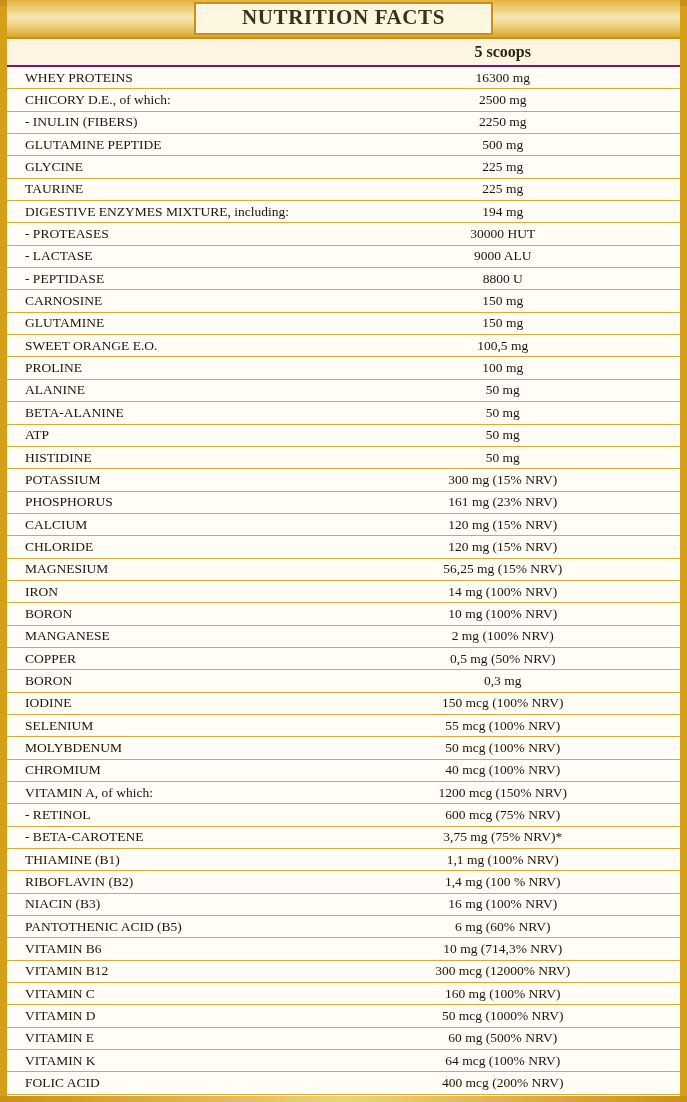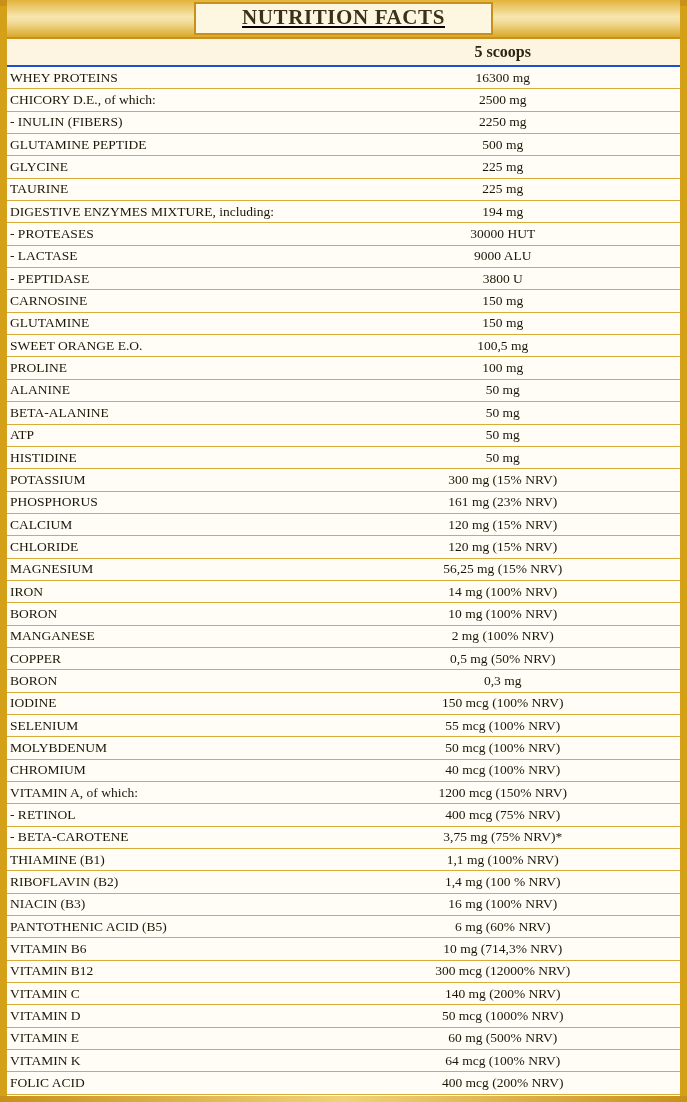--- a/index.html
+++ b/index.html
@@ -53,37 +53,36 @@
     justify-content: center;
     border-bottom: 2px solid #c8901a;
   }
   .title-plate {
     background: #fdf6e0;
     border: 2px solid #c8901a;
     padding: 1px 46px 3px 46px;
     display: flex;
     align-items: center;
     justify-content: center;
-    text-decoration: underline;
   }
   .title-text {
     font-size: 21px;
     font-weight: bold;
     letter-spacing: 0.6px;
     color: #3d3018;
     white-space: nowrap;
   }
 
   
   .serving-row {
     height: 26px;
     display: flex;
     align-items: center;
     background: #fdf5e2;
-    border-bottom: 2px solid #1d4ed8;
+    border-bottom: 2px solid #701a75;
   }
   .serving-left {
     width: 50%;
   }
   .serving-right {
     width: 50%;
     text-align: center;
     font-size: 16px;
     font-weight: bold;
     color: #2e2410;
@@ -101,21 +100,21 @@
     align-items: center;
     height: 22.35px;
     border-bottom: 1px solid #d8ab3a;
     box-sizing: border-box;
   }
   .row:last-child {
     border-bottom: none;
   }
   .cell-name {
     width: 50%;
-    padding-left: 3px;
+    padding-left: 18px;
     font-size: 13.5px;
     color: #1d1608;
     white-space: nowrap;
     overflow: hidden;
     box-sizing: border-box;
   }
   .cell-value {
     width: 50%;
     text-align: center;
     font-size: 13.5px;
@@ -173,21 +172,21 @@
       <div class="row">
         <div class="cell-name">- PROTEASES</div>
         <div class="cell-value">30000 HUT</div>
       </div>
       <div class="row">
         <div class="cell-name">- LACTASE</div>
         <div class="cell-value">9000 ALU</div>
       </div>
       <div class="row">
         <div class="cell-name">- PEPTIDASE</div>
-        <div class="cell-value">3800 U</div>
+        <div class="cell-value">8800 U</div>
       </div>
       <div class="row">
         <div class="cell-name">CARNOSINE</div>
         <div class="cell-value">150 mg</div>
       </div>
       <div class="row">
         <div class="cell-name">GLUTAMINE</div>
         <div class="cell-value">150 mg</div>
       </div>
       <div class="row">
@@ -269,21 +268,21 @@
       <div class="row">
         <div class="cell-name">CHROMIUM</div>
         <div class="cell-value">40 mcg (100% NRV)</div>
       </div>
       <div class="row">
         <div class="cell-name">VITAMIN A, of which:</div>
         <div class="cell-value">1200 mcg (150% NRV)</div>
       </div>
       <div class="row">
         <div class="cell-name">- RETINOL</div>
-        <div class="cell-value">400 mcg (75% NRV)</div>
+        <div class="cell-value">600 mcg (75% NRV)</div>
       </div>
       <div class="row">
         <div class="cell-name">- BETA-CAROTENE</div>
         <div class="cell-value">3,75 mg (75% NRV)*</div>
       </div>
       <div class="row">
         <div class="cell-name">THIAMINE (B1)</div>
         <div class="cell-value">1,1 mg (100% NRV)</div>
       </div>
       <div class="row">
@@ -301,21 +300,21 @@
       <div class="row">
         <div class="cell-name">VITAMIN B6</div>
         <div class="cell-value">10 mg (714,3% NRV)</div>
       </div>
       <div class="row">
         <div class="cell-name">VITAMIN B12</div>
         <div class="cell-value">300 mcg (12000% NRV)</div>
       </div>
       <div class="row">
         <div class="cell-name">VITAMIN C</div>
-        <div class="cell-value">140 mg (200% NRV)</div>
+        <div class="cell-value">160 mg (100% NRV)</div>
       </div>
       <div class="row">
         <div class="cell-name">VITAMIN D</div>
         <div class="cell-value">50 mcg (1000% NRV)</div>
       </div>
       <div class="row">
         <div class="cell-name">VITAMIN E</div>
         <div class="cell-value">60 mg (500% NRV)</div>
       </div>
       <div class="row">

